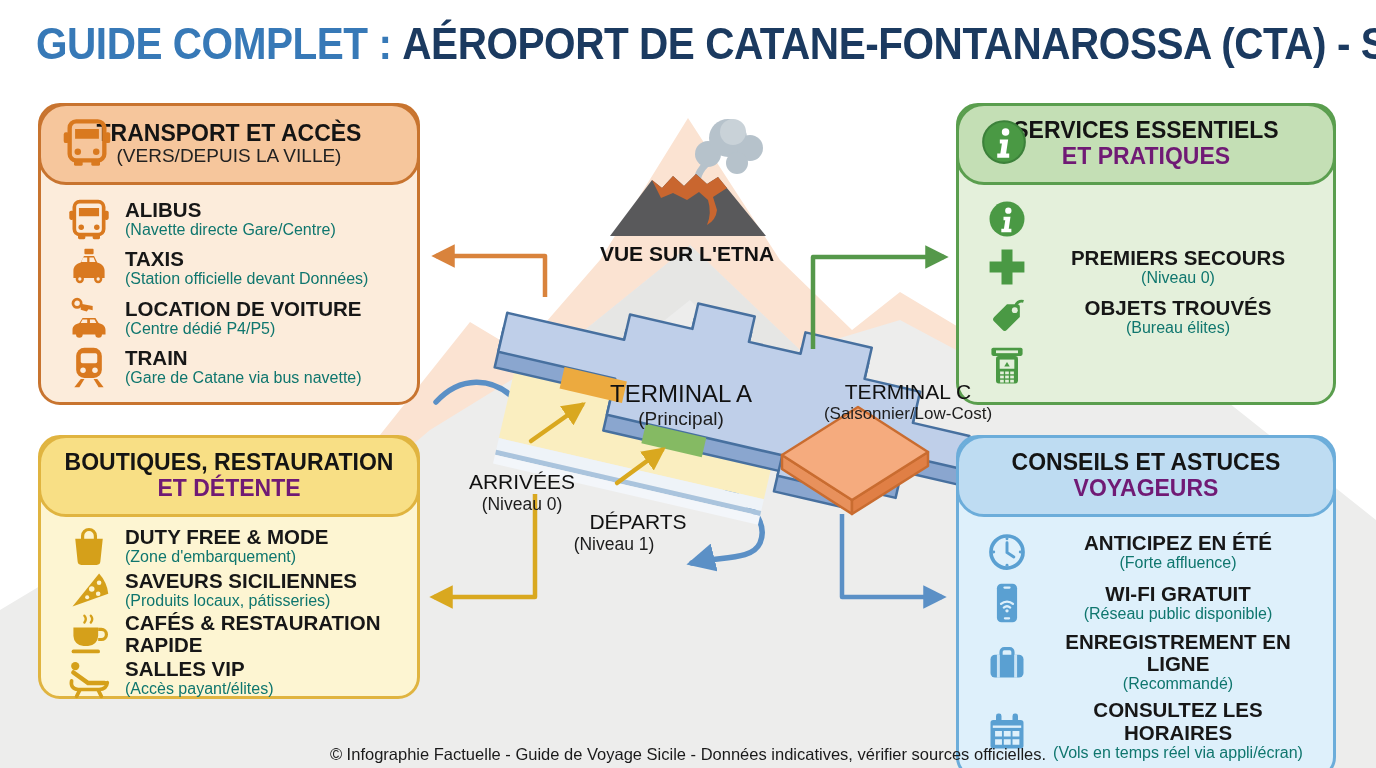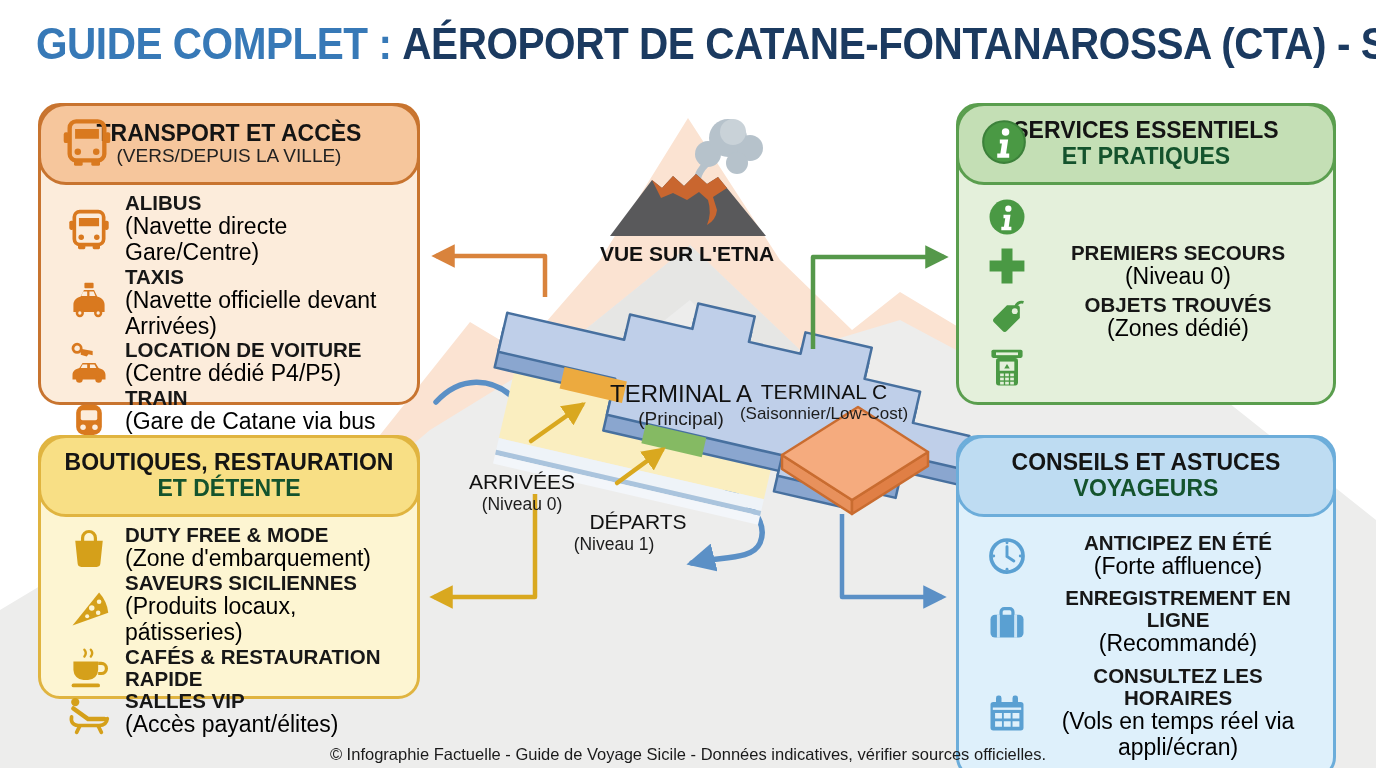--- a/index.html
+++ b/index.html
@@ -13,28 +13,28 @@
   .title .pfx{color:#3779b7;margin-right:12px;}
   .title .main{color:#1b3a60;}
 
   
   .box{position:absolute;border:3px solid;border-radius:22px;box-sizing:border-box;}
   .box .hdr{position:absolute;left:-3px;right:-3px;top:-3px;height:82px;border:3px solid;
             border-radius:28px;box-sizing:border-box;display:flex;flex-direction:column;
             align-items:center;justify-content:center;text-align:center;}
   .hdr .h1{font-weight:bold;font-size:23px;line-height:1.12;color:#141414;}
   .hdr .h2{font-size:19px;line-height:1.1;color:#222;}
-  .hdr .h2.b{font-weight:bold;font-size:23px;color:#14532d;}
+  .hdr .h2.b{font-weight:bold;font-size:23px;color:#701a75;}
   .hdr-icon{position:absolute;left:20px;top:50%;transform:translateY(-50%);}
   .items{position:absolute;left:0;right:0;top:82px;bottom:0;display:flex;flex-direction:column;
          justify-content:space-evenly;padding:4px 14px 8px 16px;margin-left:8px;}
   .item{display:flex;align-items:center;gap:12px;}
   .item .ic{flex:0 0 48px;width:48px;display:flex;align-items:center;justify-content:center;}
   .item .t1{font-weight:bold;font-size:20.5px;line-height:1.08;color:#171717;}
-  .item .t2{font-size:23px;line-height:1.12;color:#000000;}
+  .item .t2{font-size:16px;line-height:1.12;color:#0f766e;}
   .item .t2:empty{display:none;}
   .box.centered .item .txt{flex:1;text-align:center;padding-right:6px;}
 
   .box.orange{border-color:#c8742f;background:#fcecdb;}
   .box.orange .hdr{border-color:#c8742f;background:#f6c69c;}
   .box.green{border-color:#5a9e4e;background:#e4f0db;}
   .box.green .hdr{border-color:#5a9e4e;background:#c4dfb5;}
   .box.yellow{border-color:#e0b440;background:#fdf5d2;}
   .box.yellow .hdr{border-color:#e0b440;background:#f8df85;}
   .box.blue{border-color:#6cadda;background:#def0fb;}
@@ -44,21 +44,21 @@
   #box-services{left:956px;top:103px;width:380px;height:302px;}
   #box-boutiques{left:38px;top:435px;width:382px;height:264px;}
   #box-conseils{left:956px;top:435px;width:380px;height:344px;}
 
   
   .maplabel{position:absolute;transform:translateX(-50%);text-align:center;white-space:nowrap;color:#111;}
   .maplabel .l1{font-weight:normal;margin-top:24px;}
   .maplabel .l2{color:#1d1d1d;}
   #lbl-etna{left:687px;top:242px;font-weight:bold;font-size:21px;}
   #lbl-ta{left:681px;top:356px;}  #lbl-ta .l1{font-size:24px;} #lbl-ta .l2{font-size:19px;}
-  #lbl-tc{left:824px;top:356px;}  #lbl-tc .l1{font-size:21px;} #lbl-tc .l2{font-size:17px;}
+  #lbl-tc{left:908px;top:356px;}  #lbl-tc .l1{font-size:21px;} #lbl-tc .l2{font-size:17px;}
   #lbl-arr{left:522px;top:446px;} #lbl-arr .l1{font-size:21px;} #lbl-arr .l2{font-size:17.5px;}
   #lbl-dep{left:614px;top:486px;} #lbl-dep .l1{font-size:21px;padding-left:48px;} #lbl-dep .l2{font-size:17.5px;}
 
   .footer{position:absolute;left:50%;top:745px;transform:translateX(-50%);font-size:16.5px;
           color:#1a1a1a;white-space:nowrap;}
 </style>
 </head>
 <body>
 
 <div class="stage">
@@ -182,21 +182,21 @@
                 <path d="M24.5 12.5 h4.5 l2 5 h-6.5 z" fill="#fcecdb"></path>
                 <circle cx="14" cy="36" r="4.5"></circle>
                 <circle cx="34" cy="36" r="4.5"></circle>
                 <circle cx="14" cy="36" r="1.8" fill="#fcecdb"></circle>
                 <circle cx="34" cy="36" r="1.8" fill="#fcecdb"></circle>
               </g>
             </svg>
         </span>
         <span class="txt">
             <div class="t1">TAXIS</div>
-            <div class="t2">(Navette officielle devant Arrivées)</div>
+            <div class="t2">(Station officielle devant Données)</div>
           </span>
       </div>
       <div class="item">
         <span class="ic">
           <svg width="44" height="44" viewBox="0 0 48 48">
               <g fill="#d9791f">
                 <circle cx="11" cy="8" r="4.5" fill="none" stroke="#d9791f" stroke-width="3"></circle>
                 <path d="M15 8.5 l13 2.5 v4.5 l-4.5-1 -2 2.5 -6.5-2 z"></path>
                 <path d="M6 37 c0-4.5 3.5-6.5 7.5-7.5 l3.5-5.5 h14 l3.5 5.5 c4 1 7.5 3 7.5 7.5 v5 h-36 z"></path>
                 <path d="M15 29.5 l2-4 h5 v4 z" fill="#fcecdb"></path>
@@ -268,21 +268,21 @@
       <div class="item">
         <span class="ic">
           <svg width="44" height="44" viewBox="0 0 48 48">
               <path d="M33 13 a7 7 0 0 1 9-6" fill="none" stroke="#4a9944" stroke-width="3.2"></path>
               <path d="M24 10 h11 a3 3 0 0 1 3 3 v11 L24 38 a3.5 3.5 0 0 1-5 0 l-9-9 a3.5 3.5 0 0 1 0-5 z" fill="#4a9944"></path>
               <circle cx="32.5" cy="16.5" r="3.2" fill="#e4f0db"></circle>
             </svg>
         </span>
         <span class="txt">
             <div class="t1">OBJETS TROUVÉS</div>
-            <div class="t2">(Zones dédié)</div>
+            <div class="t2">(Bureau élites)</div>
           </span>
       </div>
       <div class="item">
         <span class="ic">
           <svg width="44" height="44" viewBox="0 0 48 48">
               <g fill="#4a9944">
                 <rect x="7" y="4" width="34" height="9" rx="2"></rect>
                 <rect x="12" y="7" width="24" height="3" fill="#e4f0db"></rect>
                 <rect x="12" y="13" width="24" height="30" rx="3"></rect>
                 <rect x="16" y="17" width="16" height="10" fill="#e4f0db"></rect>
@@ -393,20 +393,38 @@
             </svg>
         </span>
         <span class="txt">
             <div class="t1">ANTICIPEZ EN ÉTÉ</div>
             <div class="t2">(Forte affluence)</div>
           </span>
       </div>
       <div class="item">
         <span class="ic">
           <svg width="44" height="44" viewBox="0 0 48 48">
+              <rect x="13" y="3" width="22" height="42" rx="5" fill="#5aa0d2"></rect>
+              <rect x="20" y="6" width="8" height="2.4" rx="1.2" fill="#def0fb"></rect>
+              <g stroke="#def0fb" fill="none" stroke-width="2.4" stroke-linecap="round">
+                <path d="M17.5 25 a9.5 9.5 0 0 1 13 0"></path>
+                <path d="M20.5 29 a5.5 5.5 0 0 1 7 0"></path>
+              </g>
+              <circle cx="24" cy="32.5" r="1.8" fill="#def0fb"></circle>
+              <rect x="20.5" y="39.5" width="7" height="2.4" rx="1.2" fill="#def0fb"></rect>
+            </svg>
+        </span>
+        <span class="txt">
+            <div class="t1">WI-FI GRATUIT</div>
+            <div class="t2">(Réseau public disponible)</div>
+          </span>
+      </div>
+      <div class="item">
+        <span class="ic">
+          <svg width="44" height="44" viewBox="0 0 48 48">
               <path d="M17.5 17 v-4 a3.5 3.5 0 0 1 3.5-3.5 h6 a3.5 3.5 0 0 1 3.5 3.5 v4" fill="none" stroke="#5aa0d2" stroke-width="3.5"></path>
               <rect x="6" y="16" width="36" height="25" rx="5" fill="#5aa0d2"></rect>
               <rect x="13" y="16" width="3.2" height="25" fill="#def0fb" opacity="0.85"></rect>
               <rect x="31.8" y="16" width="3.2" height="25" fill="#def0fb" opacity="0.85"></rect>
             </svg>
         </span>
         <span class="txt">
             <div class="t1">ENREGISTREMENT EN LIGNE</div>
             <div class="t2">(Recommandé)</div>
           </span>

